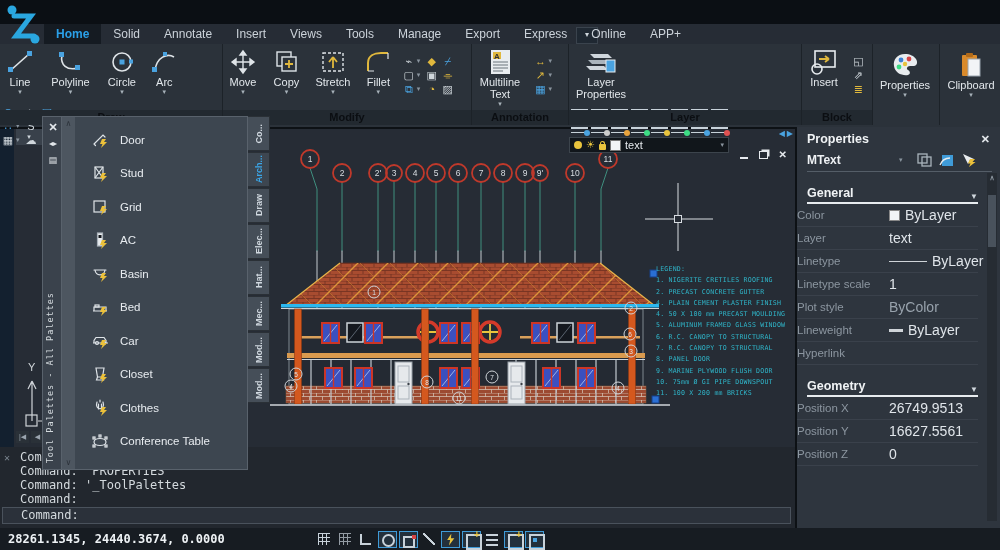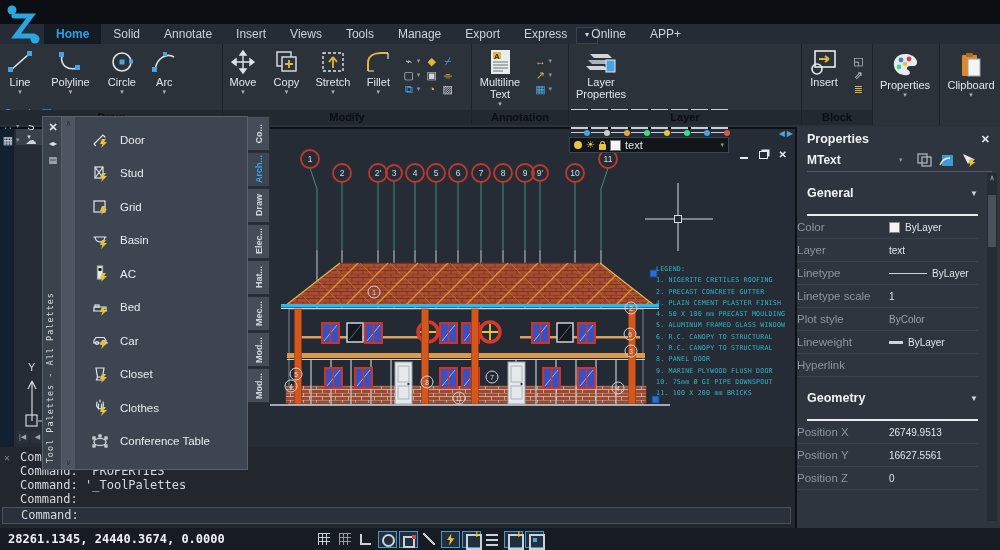--- a/index.html
+++ b/index.html
@@ -106,27 +106,27 @@
          z-index:20;box-sizing:border-box}
   #pp-head{display:flex;justify-content:space-between;align-items:center;padding:5px 10px 3px 10px}
   #pp-head b{font-size:12.5px;color:#f0f3f5}
   .xbtn{color:#e4e8ec;font-size:11px;font-weight:bold}
   #pp-sel{display:flex;align-items:center;margin:4px 8px 2px 10px;border-bottom:1px solid #555e68;padding-bottom:4px}
   #pp-sel .obj{font-size:12px;font-weight:bold;color:#eef1f4;flex:0 0 92px}
   #pp-sel .selicons{display:flex;gap:6px;margin-left:14px}
   .pscroll{position:absolute;right:3px;top:46px;width:10px;height:348px;background:#262c33}
   .pscroll i{display:block;width:8px;height:52px;background:#49525c;margin:12px auto 0}
   .pscroll b{display:block;text-align:center;color:#8a949e;font-size:7px;line-height:10px}
-  .psec{display:flex;justify-content:space-between;align-items:center;margin:14px 22px 0 10px;
-        border-bottom:2px solid #e8ecef;padding-bottom:14px}
+  .psec{display:flex;justify-content:space-between;align-items:flex-end;margin:14px 22px 0 10px;
+        border-bottom:2px solid #e8ecef;padding-bottom:2px}
   .psec b{font-size:12.5px;color:#f0f3f5}
   .psec .dd{font-size:8px;color:#cfd6dc}
   .prow{display:flex;align-items:center;height:22px;border-bottom:1px solid #3a414b;margin:0 22px 0 0;padding-left:0}
   .plab{width:92px;font-size:11.5px;color:#8c96a0;flex-shrink:0}
-  .pval{font-size:10px;color:#e0e5ea;display:flex;align-items:center;gap:5px}
+  .pval{font-size:14px;color:#e0e5ea;display:flex;align-items:center;gap:5px}
   .pval.dim{color:#98a2ac}
   .sw{width:9px;height:9px;background:#f2f4f6;border:1px solid #888}
   .ltline{width:38px;height:1px;background:#cfd4d8}
   .lwline{width:14px;height:3px;background:#cfd4d8}
   
   #command{left:0;top:447px;width:795px;height:81px;background:#22272e;font-family:"DejaVu Sans Mono",monospace;z-index:2}
   #cmdclose{position:absolute;left:4px;top:5px;color:#7a848e;font-size:10px}
   .cline{position:absolute;left:20px;font-size:12px;color:#d4dade;white-space:pre}
   #cmdinput{position:absolute;left:2px;top:60px;width:789px;height:17px;background:#2b313a;
             border:1px solid #4a525c;box-sizing:border-box;font-size:12px;color:#d4dade;padding-left:18px;line-height:15px}
@@ -770,33 +770,33 @@
         <span>Stud</span>
       </div>
       <div class="tpitem">
         <svg width="19" height="19" stroke="#dfe4e8" fill="none" stroke-width="1.2">
             <rect x="3" y="4" width="11" height="11"></rect>
             <path d="M11 9h4l-2 3h3l-6 6 1.5-4H9z" fill="#ecc13a" stroke="none"></path>
           </svg>
         <span>Grid</span>
       </div>
       <div class="tpitem">
-        <svg width="19" height="19" stroke="#dfe4e8" fill="none" stroke-width="1.2" stroke-linecap="round">
-            <path d="M3 6 h12 M4 6 C5 12.5 13 12.5 14 6"></path>
-            <path d="M11 9h4l-2 3h3l-6 6 1.5-4H9z" fill="#ecc13a" stroke="none"></path>
-          </svg>
-        <span>Basin</span>
-      </div>
-      <div class="tpitem">
         <svg width="19" height="19" stroke="#dfe4e8" fill="none" stroke-width="1.2">
             <rect x="6.5" y="2" width="5" height="13" fill="#e8ecef" stroke="#aab2ba"></rect>
             <rect x="7.5" y="4" width="3" height="3" fill="#14181f" stroke="none"></rect>
             <path d="M11 9h4l-2 3h3l-6 6 1.5-4H9z" fill="#ecc13a" stroke="none"></path>
           </svg>
         <span>AC</span>
+      </div>
+      <div class="tpitem">
+        <svg width="19" height="19" stroke="#dfe4e8" fill="none" stroke-width="1.2" stroke-linecap="round">
+            <path d="M3 6 h12 M4 6 C5 12.5 13 12.5 14 6"></path>
+            <path d="M11 9h4l-2 3h3l-6 6 1.5-4H9z" fill="#ecc13a" stroke="none"></path>
+          </svg>
+        <span>Basin</span>
       </div>
       <div class="tpitem">
         <svg width="19" height="19" stroke="#dfe4e8" fill="none" stroke-width="1.2">
             <path d="M2 13 h14 M3 13 v-4 h12 v4"></path>
             <rect x="4" y="7" width="4" height="2"></rect>
             <path d="M11 9h4l-2 3h3l-6 6 1.5-4H9z" fill="#ecc13a" stroke="none"></path>
           </svg>
         <span>Bed</span>
       </div>
       <div class="tpitem">

